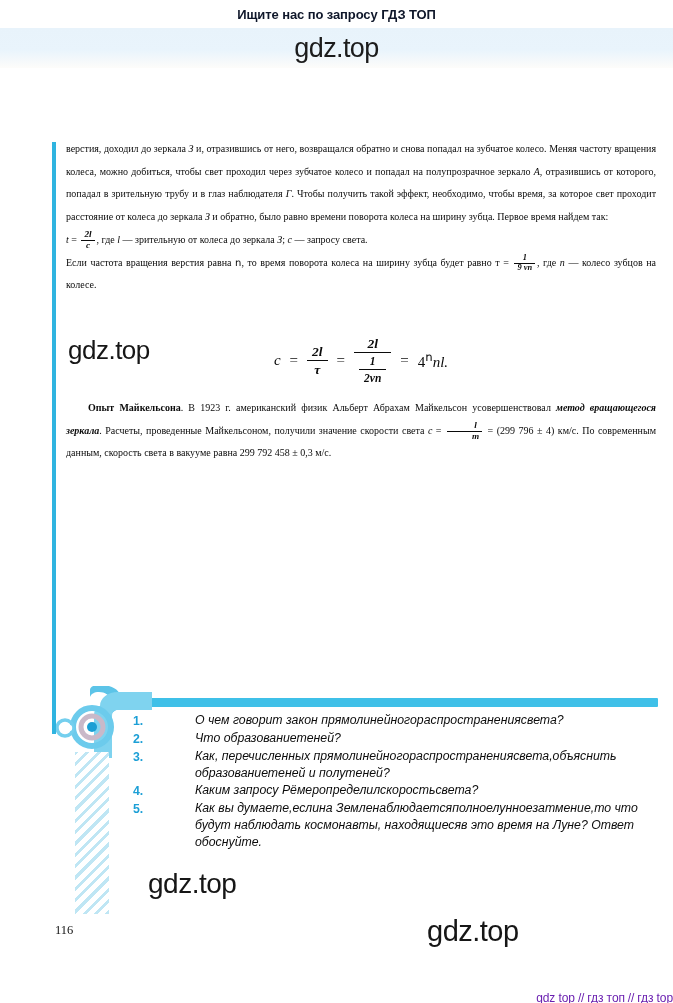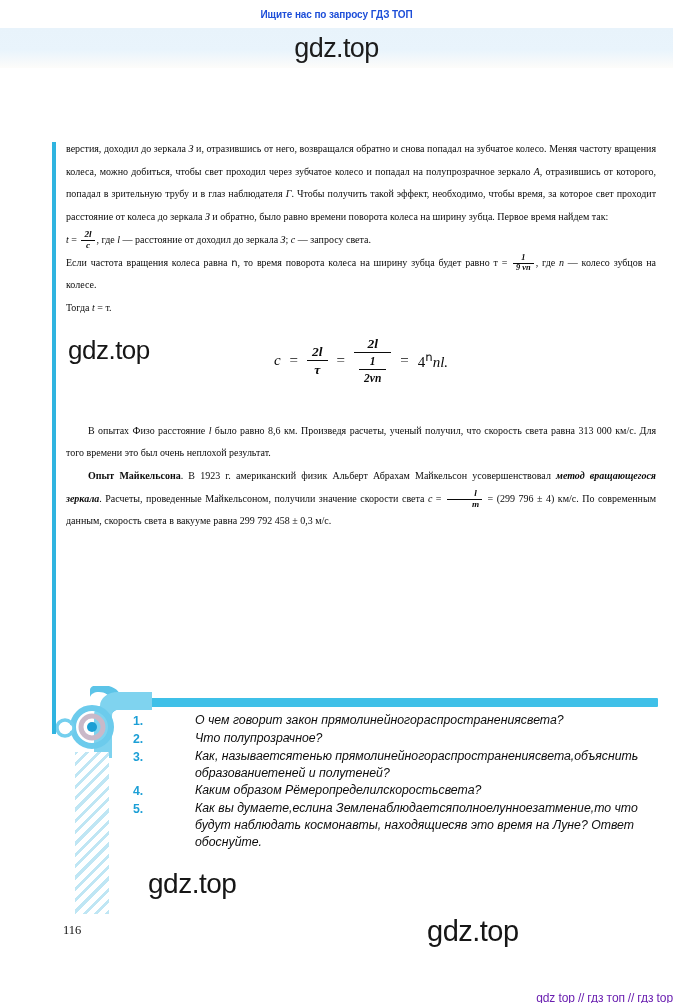--- a/index.html
+++ b/index.html
@@ -19,23 +19,23 @@
   .promo-bar {
     position: absolute;
     top: 0; left: 0; right: 0;
     height: 28px;
     display: flex;
     align-items: center;
     justify-content: center;
     background: #ffffff;
   }
   .promo-text {
-    color: #1d4ed8;
-    font-family: "Liberation Sans", sans-serif;
-    font-size: 10px;
+    color: #0f172a;
+    font-family: "Liberation Sans", sans-serif;
+    font-size: 13px;
     font-weight: bold;
     letter-spacing: -0.1px;
   }
 
   
   .header-band {
     position: absolute;
     top: 28px; left: 0; right: 0;
     height: 40px;
     background: linear-gradient(to bottom, #e8f3fb 0%, #e9f4fc 55%, #fdfcfa 100%);
@@ -220,21 +220,20 @@
   .q-text { flex: 1 1 auto; margin-left: 44px; }
 
   
   .page-number {
     position: absolute;
     left: 55px;
     top: 923px;
     font-family: "Liberation Serif", serif;
     font-size: 12.5px;
     color: #111;
-    margin-left: 8px;
   }
 
   
   .footer {
     position: absolute;
     left: 0; right: 0;
     top: 975px;
     text-align: right;
     font-family: "Liberation Sans", sans-serif;
     font-size: 12px;
@@ -255,29 +254,27 @@
 <div class="header-watermark">gdz.top</div>
 
 <div class="page">
 
   <div class="accent-rail"></div>
 
   <div class="content">
 
     <p class="body"><span>верстия, доходил до зеркала </span><i>З</i><span> и, отразившись от него, возвращался обратно и снова попадал на зубчатое колесо. Меняя частоту вращения колеса, можно добиться, чтобы свет проходил через зубчатое колесо и попадал на полупрозрачное зеркало </span><i>A</i><span>, отразившись от которого, попадал в зрительную трубу и в глаз наблюдателя </span><i>Г</i><span>. Чтобы получить такой эффект, необходимо, чтобы время, за которое свет проходит расстояние от колеса до зеркала </span><i>З</i><span> и обратно, было равно времени поворота колеса на ширину зубца. Первое время найдем так:</span></p>
 
-    <p class="body tight line-gap"><i>t</i><span> = </span><span class="frac"><span class="num">2l</span><span class="den">c</span></span><span>, где </span><i>l</i><span> — расстояние от доходил до зеркала </span><i>З</i><span>; </span><i>c</i><span> — запросу света.</span></p>
-
-    <p class="body tight line-gap"><span>Если частота вращения колеса равна </span><span>ո</span><span>, то время поворота колеса на ширину зубца будет равно </span><span>т</span><span> = </span><span class="frac small"><span class="num">1</span><span class="den">9 vn</span></span><span>, где </span><i>n</i><span> — колесо зубцов на колесе.</span></p>
-
-    <p class="body tight"><span>Тогда </span><i>t</i><span> = </span><span>т</span><span>.</span></p>
+    <p class="body tight line-gap"><i>t</i><span> = </span><span class="frac"><span class="num">2l</span><span class="den">c</span></span><span>, где </span><i>l</i><span> — зрительную от колеса до зеркала </span><i>З</i><span>; </span><i>c</i><span> — запросу света.</span></p>
+
+    <p class="body tight line-gap"><span>Если частота вращения верстия равна </span><span>ո</span><span>, то время поворота колеса на ширину зубца будет равно </span><span>т</span><span> = </span><span class="frac small"><span class="num">1</span><span class="den">9 vn</span></span><span>, где </span><i>n</i><span> — колесо зубцов на колесе.</span></p>
+
 
     <div style="height:100px"></div>
 
-    <p class="body indent"><span>В опытах Физо расстояние </span><i>l</i><span> было равно 8,6 км. Произведя расчеты, ученый получил, что скорость света равна 313 000 км/с. Для того времени  это был очень неплохой результат.</span></p>
 
 
     <p class="body indent"><b>Опыт Майкельсона</b><span>. В 1923 г. американский физик Альберт Абрахам Майкельсон усовершенствовал  </span><span class="bi">метод вращающегося зеркала</span><span>. Расчеты, проведенные Майкельсоном, получили значение скорости света </span><i>c</i><span> = </span><span class="frac"><span class="num">l</span><span class="den">т</span></span><span> = (299 796 ± 4) км/с. По современным данным, скорость света в вакууме равна 299 792 458 ± 0,3 м/с.</span></p>
 
   </div>
 
   <div class="formula-block">
     <span class="formula-row">
       <span class="sym">c</span>
       <span>=</span>
@@ -330,29 +327,29 @@
 
   <div class="q-stripes"></div>
 
   <ul class="q-list">
     <li class="q-item">
       <span class="q-num">1.</span>
       <span class="q-text">О чем говорит закон прямолинейногораспространениясвета?</span>
     </li>
     <li class="q-item">
       <span class="q-num">2.</span>
-      <span class="q-text">Что полупрозрачное?</span>
+      <span class="q-text">Что образованиетеней?</span>
     </li>
     <li class="q-item">
       <span class="q-num">3.</span>
-      <span class="q-text">Как, называетсятенью прямолинейногораспространениясвета,объяснить образованиетеней и полутеней?</span>
+      <span class="q-text">Как, перечисленных прямолинейногораспространениясвета,объяснить образованиетеней и полутеней?</span>
     </li>
     <li class="q-item">
       <span class="q-num">4.</span>
-      <span class="q-text">Каким образом Рёмеропределилскоростьсвета?</span>
+      <span class="q-text">Каким запросу Рёмеропределилскоростьсвета?</span>
     </li>
     <li class="q-item">
       <span class="q-num">5.</span>
       <span class="q-text">Как вы думаете,еслина Земленаблюдаетсяполноелунноезатмение,то что будут наблюдать  космонавты, находящиесяв это время на Луне? Ответ обоснуйте.</span>
     </li>
   </ul>
 
 </div>
 
 <div class="page-number">116</div>

